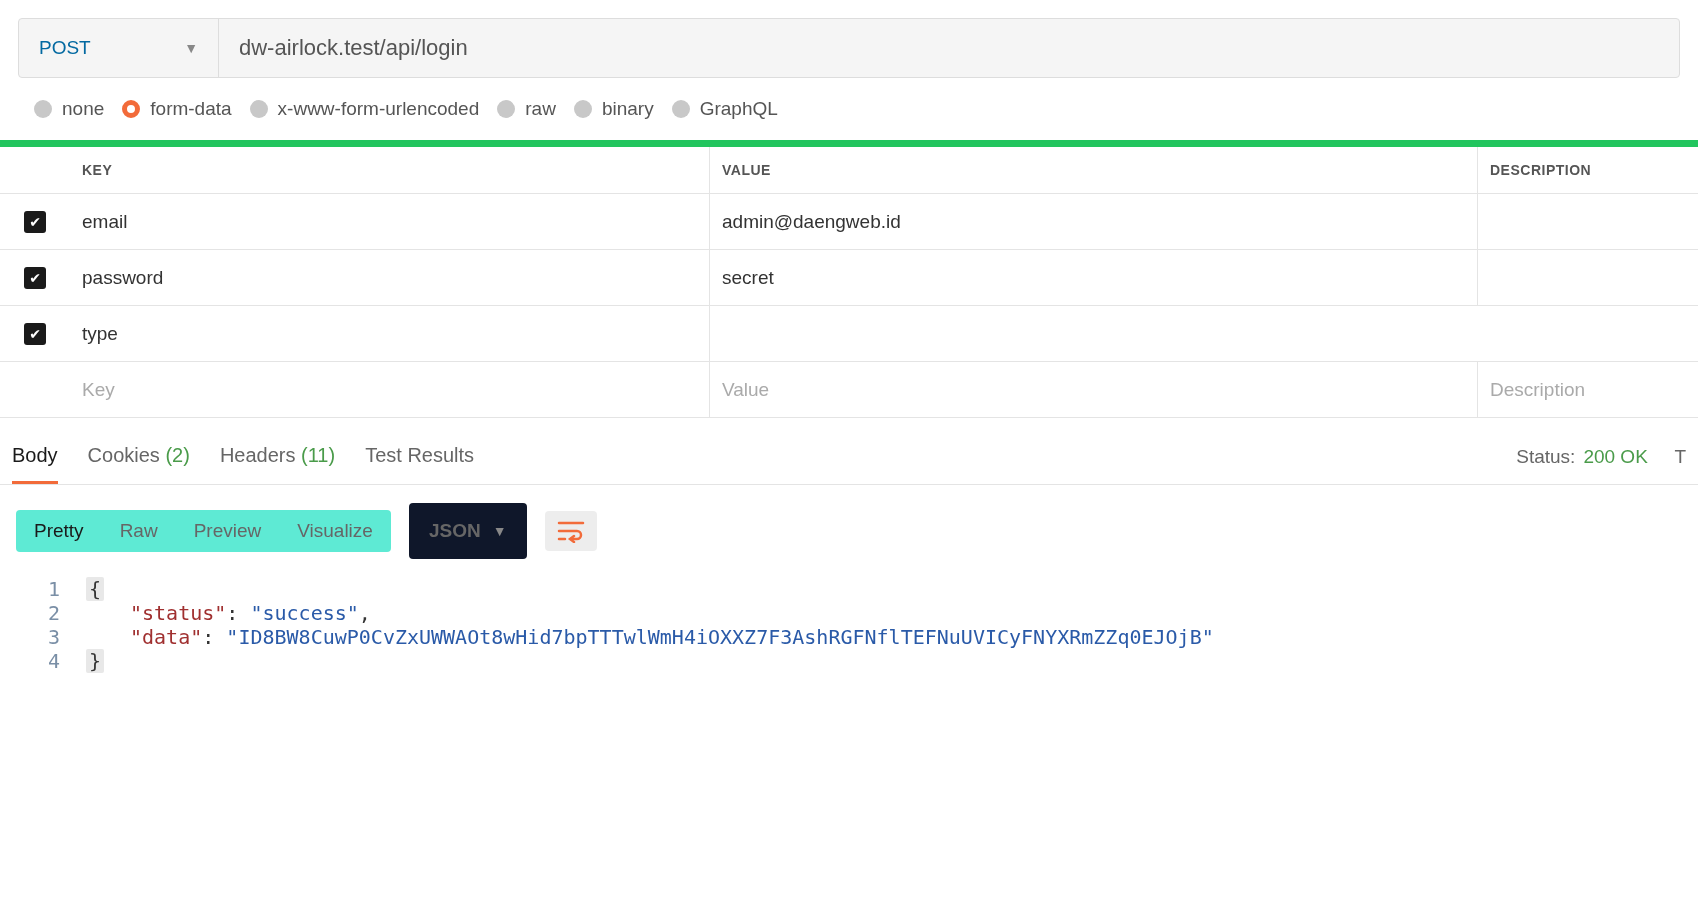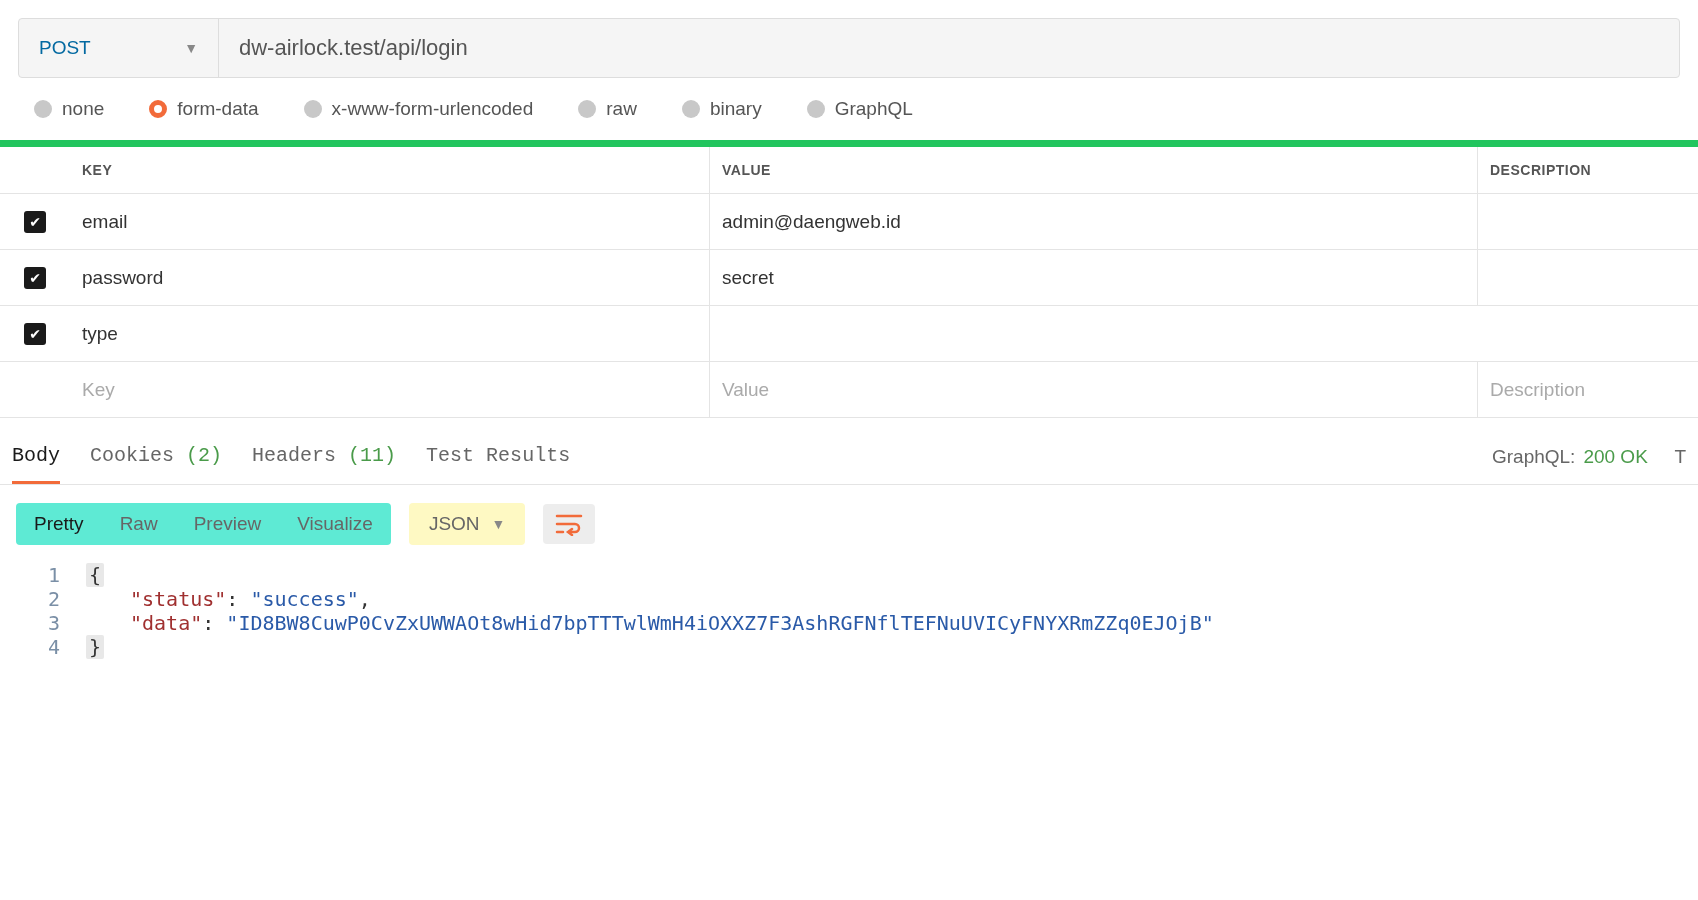--- a/index.html
+++ b/index.html
@@ -4,51 +4,51 @@
 <style>
 * { box-sizing: border-box; margin: 0; padding: 0; }
 body { font-family: -apple-system, BlinkMacSystemFont, "Segoe UI", Arial, sans-serif; font-size: 16px; color: #222; background: #fff; }
 
 .request-bar { display: flex; margin: 18px 18px 0 18px; border: 1px solid #ddd; border-radius: 4px; background: #f5f5f5; }
 .method-select { display: flex; align-items: center; padding: 16px 20px; border-right: 1px solid #ddd; cursor: pointer; min-width: 200px; justify-content: space-between; }
 .method-text { font-size: 19px; font-weight: 500; color: #0369a1; }
 .chevron-down { color: #888; font-size: 14px; }
 .url-input { flex: 1; border: none; background: transparent; padding: 16px 20px; font-size: 22px; color: #555; outline: none; }
 
-.body-type-row { display: flex; align-items: center; gap: 45px; padding: 20px 34px; }
+.body-type-row { display: flex; align-items: center; gap: 18px; padding: 20px 34px; }
 .radio-item { display: flex; align-items: center; gap: 10px; cursor: pointer; }
 .radio { width: 18px; height: 18px; border-radius: 50%; background: #c8c8c8; display: flex; align-items: center; justify-content: center; }
 .radio.selected-inner { background: #fff; width: 18px; height: 18px; border-radius: 50%; border: 5px solid #f26b3a; }
 .radio-label { font-size: 19px; color: #555; }
 
 .params-table { width: 100%; border-top: 7px solid #22c55e; }
 .params-header { display: flex; border-bottom: 1px solid #e4e4e4; background: #fff; }
 .col-check { width: 70px; display: flex; align-items: center; justify-content: center; }
 .col-key { width: 640px; padding: 14px 12px; border-right: 1px solid #e4e4e4; }
 .col-value { flex: 1; padding: 14px 12px; border-right: 1px solid #e4e4e4; min-width: 500px; }
 .col-desc { width: 220px; padding: 14px 12px; }
 .header-label { font-size: 14px; font-weight: 700; letter-spacing: 0.5px; color: #555; }
 .params-row { display: flex; border-bottom: 1px solid #e4e4e4; min-height: 56px; align-items: stretch; }
 .params-row .col-key, .params-row .col-value, .params-row .col-desc { font-size: 19px; color: #333; display: flex; align-items: center; }
 .params-row.placeholder .col-key, .params-row.placeholder .col-value, .params-row.placeholder .col-desc { color: #aaa; }
 .checkbox { width: 22px; height: 22px; background: #1a1a1a; border-radius: 3px; display: flex; align-items: center; justify-content: center; color: #fff; font-size: 14px; }
 
 .response-tabs { display: flex; align-items: center; padding: 14px 12px 0 12px; border-bottom: 1px solid #e4e4e4; justify-content: space-between; margin-top: 8px; }
-.tabs-left { display: flex; gap: 30px; font-family: Liberation Mono, monospace; }
+.tabs-left { display: flex; gap: 30px; }
 .rtab { font-size: 20px; color: #666; padding: 4px 0 14px 0; cursor: pointer; }
 .rtab.active { color: #1a1a1a; border-bottom: 3px solid #f26b3a; }
 .tab-count { color: #4a9b4a; }
 .status-area { font-size: 19px; color: #666; display: flex; gap: 8px; align-items: center; padding-bottom: 10px; }
 .status-code { color: #4a9b4a; }
 
 .response-toolbar { display: flex; align-items: center; gap: 18px; padding: 18px 16px; }
 .seg { display: flex; background: #5eead4; border-radius: 4px; }
 .seg-item { padding: 10px 18px; font-size: 19px; color: #666; cursor: pointer; }
 .seg-item.active { color: #1a1a1a; }
-.pill { background: #fef9c3; border-radius: 4px; padding: 10px 20px; display: flex; align-items: center; gap: 12px; font-size: 19px; color: #666; cursor: pointer; }
+.pill { background: #0f172a; border-radius: 4px; padding: 17px 20px; display: flex; align-items: center; gap: 12px; font-size: 19px; color: #666; cursor: pointer; font-weight: bold; }
 .wrap-btn { background: #ededed; border-radius: 4px; padding: 8px 12px; display: flex; align-items: center; cursor: pointer; }
 .wrap-icon { color: #f26b3a; }
 
 .code-area { font-family: ui-monospace, SFMono-Regular, Menlo, Consolas, monospace; font-size: 20px; padding: 0 16px 20px 16px; }
 .code-line { display: flex; }
 .gutter { width: 70px; text-align: right; padding-right: 26px; color: #7a8fa6; user-select: none; }
 .code-text { white-space: pre; }
 .brace { color: #333; }
 .key { color: #a03030; }
 .str { color: #2a5aa8; }
@@ -141,21 +141,21 @@
       <span>Cookies</span>
       <span class="tab-count">(2)</span>
     </div>
     <div class="rtab">
       <span>Headers</span>
       <span class="tab-count">(11)</span>
     </div>
     <div class="rtab">Test Results</div>
   </div>
   <div class="status-area">
-    <span>GraphQL:</span>
+    <span>Status:</span>
     <span class="status-code">200 OK</span>
     &nbsp;&nbsp;<span>T</span>
   </div>
 </div>
 
 <div class="response-toolbar">
   <div class="seg" id="view-modes">
       <div class="seg-item active">Pretty</div>
       <div class="seg-item">Raw</div>
       <div class="seg-item">Preview</div>

